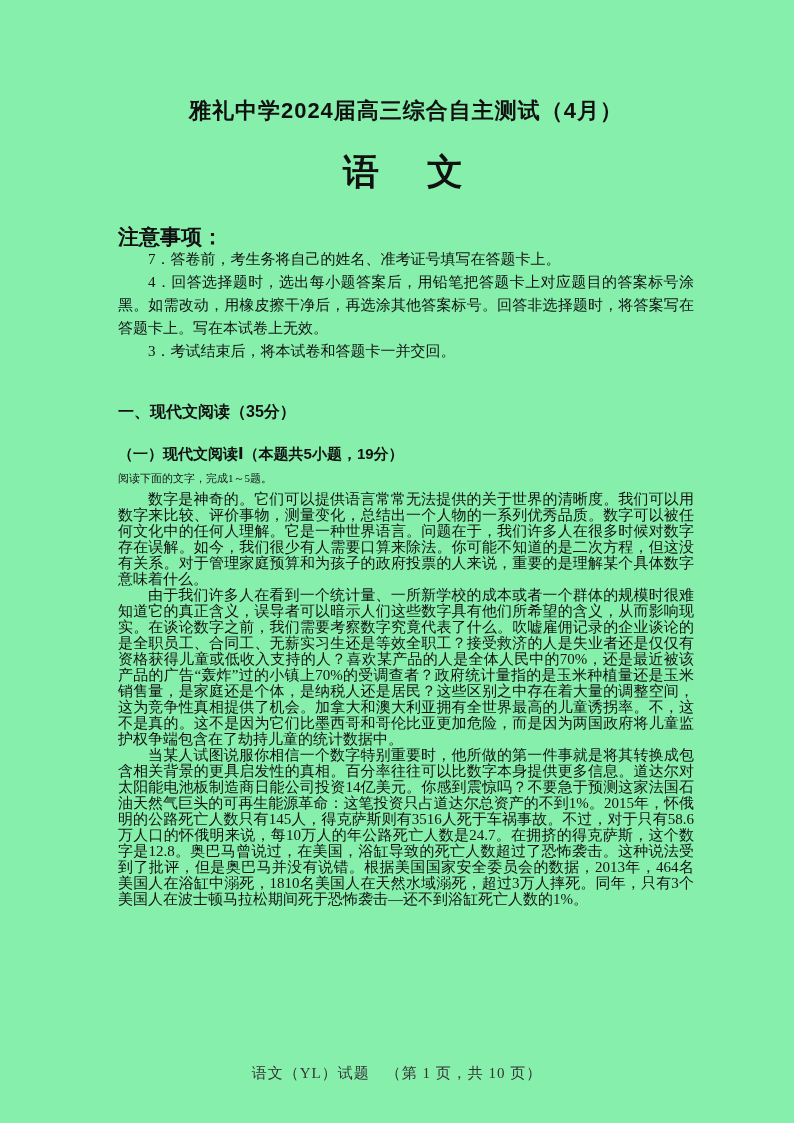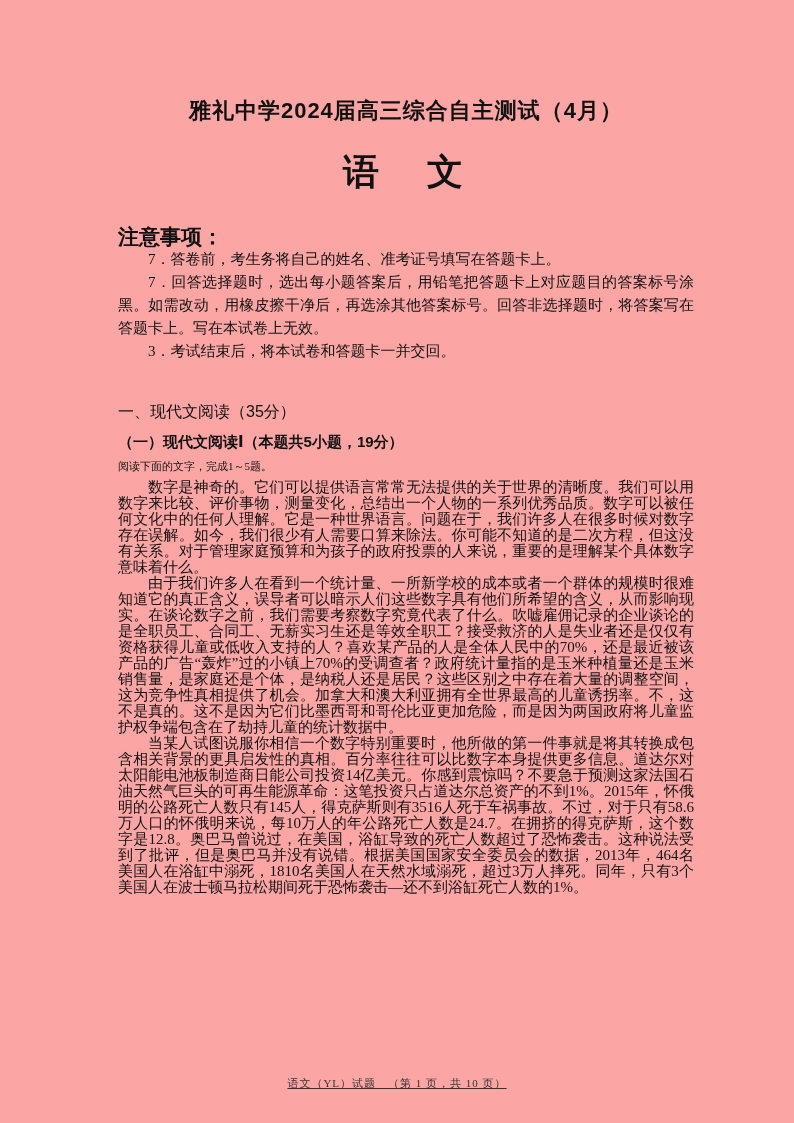--- a/index.html
+++ b/index.html
@@ -8,21 +8,21 @@
     width: 794px;
     height: 1123px;
     position: relative;
     font-family: "Liberation Serif", "DejaVu Serif", serif;
     color: #111111;
     overflow: hidden;
   }
   .page {
     position: absolute;
     inset: 0;
-    background: #fca5a5;
+    background: #86efac;
     padding: 96px 100px 0 118px;
   }
   .exam-title {
     text-align: center;
     font-family: "Liberation Sans", "DejaVu Sans", sans-serif;
     font-weight: 700;
     font-size: 22px;
     letter-spacing: 1px;
     margin-bottom: 22px;
   }
@@ -42,67 +42,66 @@
   }
   .notice-item {
     font-size: 15px;
     line-height: 23px;
     text-indent: 2em;
     text-align: justify;
   }
   .section-block { margin-top: 36px; }
   .section-heading {
     font-family: "Liberation Sans", "DejaVu Sans", sans-serif;
-    font-weight: 400;
+    font-weight: 700;
     font-size: 16px;
     line-height: 26px;
   }
   .section-subheading {
     font-family: "Liberation Sans", "DejaVu Sans", sans-serif;
     font-weight: 700;
     font-size: 15px;
     line-height: 25px;
-    margin-top: 4px;
+    margin-top: 16px;
   }
   .instruction {
     font-size: 11px;
     line-height: 24px;
   }
   .passage { margin-top: 1px; }
   .passage p {
     font-size: 15px;
     line-height: 16px;
     text-indent: 2em;
     text-align: justify;
   }
   .footer {
     position: absolute;
     left: 0;
     right: 0;
-    bottom: 32px;
+    bottom: 40px;
     text-align: center;
-    font-size: 11px;
+    font-size: 15px;
     color: #333333;
     letter-spacing: 1px;
-    text-decoration: underline;
   }
 </style>
 </head>
 <body>
 
 <div class="page">
 
   <div class="exam-title">雅礼中学2024届高三综合自主测试（4月）</div>
 
   <div class="subject-title">语　文</div>
 
   <div class="notice">
     <div class="notice-heading">注意事项：</div>
     <div class="notice-item">7．答卷前，考生务将自己的姓名、准考证号填写在答题卡上。</div>
-    <div class="notice-item">7．回答选择题时，选出每小题答案后，用铅笔把答题卡上对应题目的答案标号涂黑。如需改动，用橡皮擦干净后，再选涂其他答案标号。回答非选择题时，将答案写在答题卡上。写在本试卷上无效。</div>
+    <div class="notice-item">4．回答选择题时，选出每小题答案后，用铅笔把答题卡上对应题目的答案标号涂黑。如需改动，用橡皮擦干净后，再选涂其他答案标号。回答非选择题时，将答案写在答题卡上。写在本试卷上无效。</div>
     <div class="notice-item">3．考试结束后，将本试卷和答题卡一并交回。</div>
   </div>
 
   <div class="section-block">
     <div class="section-heading">一、现代文阅读（35分）</div>
     <div class="section-subheading">（一）现代文阅读Ⅰ（本题共5小题，19分）</div>
     <div class="instruction">阅读下面的文字，完成1～5题。</div>
 
     <div class="passage">
       <p>数字是神奇的。它们可以提供语言常常无法提供的关于世界的清晰度。我们可以用数字来比较、评价事物，测量变化，总结出一个人物的一系列优秀品质。数字可以被任何文化中的任何人理解。它是一种世界语言。问题在于，我们许多人在很多时候对数字存在误解。如今，我们很少有人需要口算来除法。你可能不知道的是二次方程，但这没有关系。对于管理家庭预算和为孩子的政府投票的人来说，重要的是理解某个具体数字意味着什么。</p>

